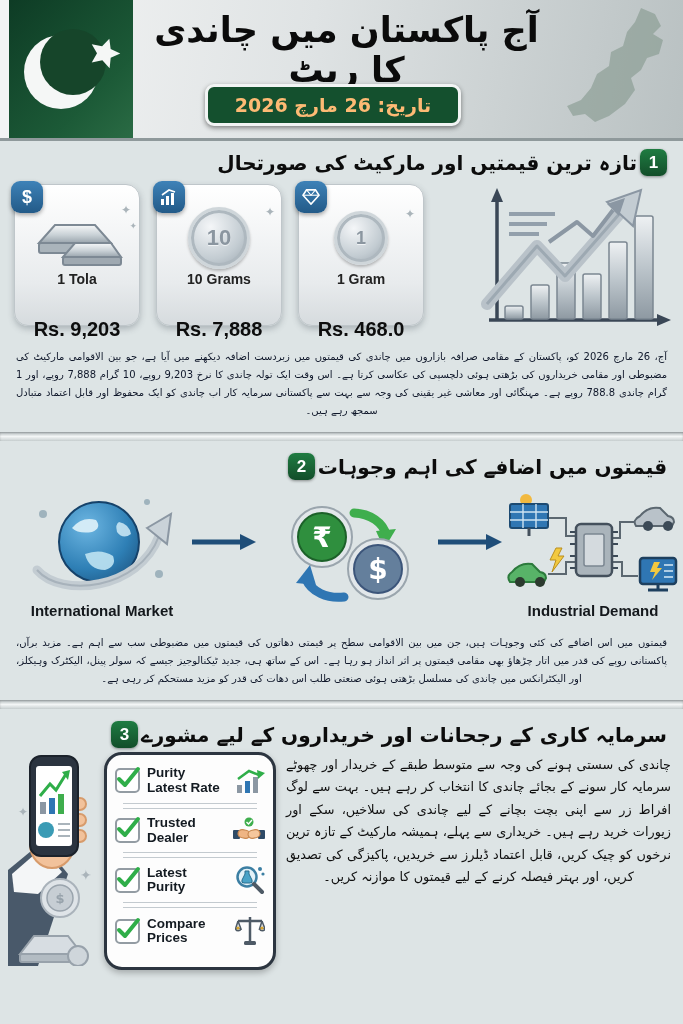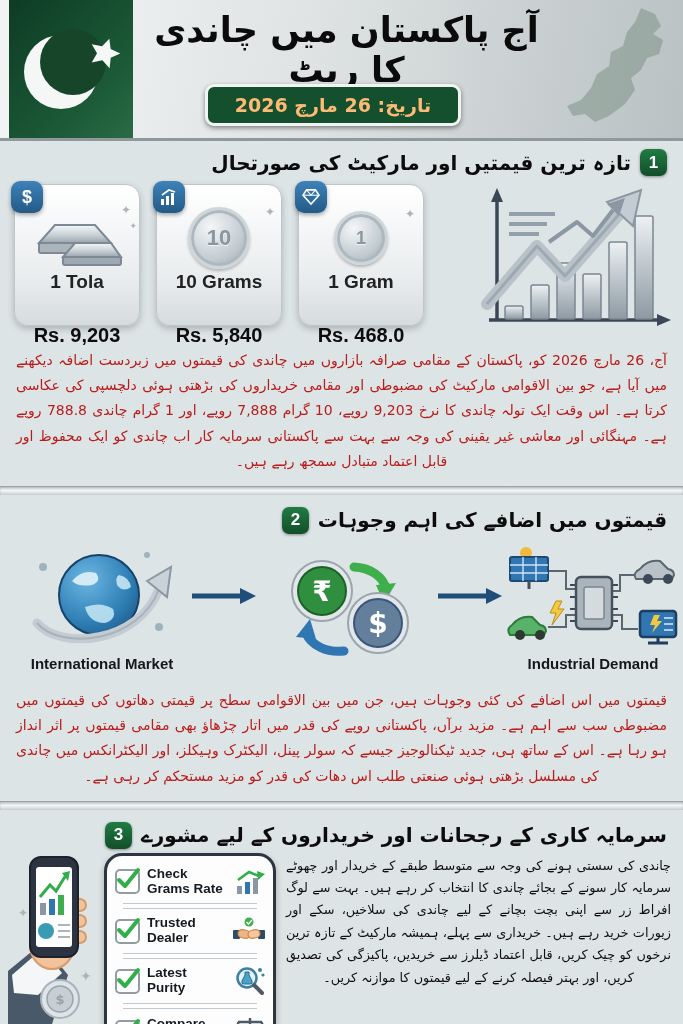--- a/index.html
+++ b/index.html
@@ -9,36 +9,36 @@
   }
   .urdu{font-family:"DejaVu Sans",sans-serif;direction:rtl;}
   
   .header{position:relative;height:138px;background:linear-gradient(100deg,#f4f5f5 0%,#dfe3e4 45%,#b9c1c2 100%);border-bottom:3px solid #8f999b;}
   .flag{position:absolute;left:0;top:0;width:133px;height:138px;background:linear-gradient(135deg,#0d3a24 0%,#1c5a37 70%,#2a6b44 100%);display:flex;}
   .flag .hoist{width:9px;height:100%;background:#f2f4f4;}
   .map-silhouette{position:absolute;right:0;top:0;width:138px;height:138px;opacity:.55;}
   .title{position:absolute;left:140px;right:130px;top:10px;text-align:center;font-size:35px;font-weight:bold;color:#0b0b0b;letter-spacing:1px;}
   .date-badge{position:absolute;left:205px;top:84px;width:250px;height:36px;background:#14502e;border:3px solid #f2f4f4;border-radius:9px;box-shadow:0 2px 5px rgba(0,0,0,.45);color:#fdba74;font-size:19px;font-weight:bold;display:flex;align-items:center;justify-content:center;}
   
-  .heading-row{display:flex;align-items:center;gap:9px;padding:8px 16px 2px;justify-content:flex-end;}
+  .heading-row{display:flex;align-items:center;gap:3px;padding:8px 16px 2px;justify-content:flex-end;}
   .num-badge{width:27px;height:27px;border-radius:7px;background:linear-gradient(#1f7c42,#134e2a);color:#fff;font-size:17px;font-weight:bold;display:flex;align-items:center;justify-content:center;box-shadow:0 1px 3px rgba(0,0,0,.4);flex:0 0 auto;}
   .section-title{font-size:20px;font-weight:bold;color:#0c0c0c;}
-  .para{padding:6px 16px 8px;font-size:14px;line-height:1.8;text-align:justify;text-align-last:center;color:#b91c1c;}
+  .para{padding:6px 16px 8px;font-size:10px;line-height:1.8;text-align:justify;text-align-last:center;color:#0f172a;}
   .groove{height:9px;margin:4px 0;background:linear-gradient(180deg,#b4bcbe,#f3f6f6 50%,#c8cfd0);box-shadow:inset 0 1px 2px rgba(0,0,0,.2);}
   
   .s1-content{display:flex;align-items:flex-start;gap:8px;padding:6px 12px 0 14px;height:158px;}
   .cards{display:flex;gap:16px;}
   .price-card{position:relative;width:126px;height:142px;border-radius:14px;background:linear-gradient(#ffffff,#e8ebed 70%,#d6dbde);border:1px solid #bfc6ca;box-shadow:0 3px 6px rgba(60,70,80,.3);text-align:center;padding-top:22px;box-sizing:border-box;}
   .card-badge{position:absolute;top:-4px;left:-4px;width:32px;height:32px;border-radius:9px;background:linear-gradient(#3e82b8,#235a88);box-shadow:0 2px 4px rgba(0,0,0,.35);display:flex;align-items:center;justify-content:center;color:#fff;font-size:18px;font-weight:bold;}
   .card-art{height:62px;display:flex;align-items:center;justify-content:center;position:relative;}
   .sparkle{position:absolute;color:#aab4ba;font-size:12px;}
   .coin{border-radius:50%;background:radial-gradient(circle at 35% 30%,#f4f6f8,#c3ccd2 60%,#98a3ac);border:3px solid #cfd6da;box-shadow:inset 0 0 0 3px #aeb8bf,0 2px 3px rgba(0,0,0,.25);display:flex;align-items:center;justify-content:center;font-weight:bold;color:#8b96a0;text-shadow:0 1px 0 #f0f3f5;}
   .coin-lg{width:56px;height:56px;font-size:22px;}
   .coin-sm{width:48px;height:48px;font-size:18px;}
-  .card-label{font-size:19px;font-weight:bold;color:#222;margin-top:2px;}
+  .card-label{font-size:14px;font-weight:bold;color:#222;margin-top:2px;}
   .card-price{font-size:20px;font-weight:bold;color:#0d0d0d;margin-top:31px;}
   .chart-art{margin-left:auto;flex:0 0 auto;}
   
   .factors-row{display:flex;align-items:center;justify-content:space-between;padding:2px 14px;height:142px;}
   .factor{text-align:center;flex:0 0 auto;}
   .factor-label{font-size:15px;font-weight:bold;color:#14181c;margin-top:2px;}
   .flow-arrow{flex:1;display:flex;align-items:center;justify-content:center;padding-bottom:26px;}
   
   .s3-content{display:flex;gap:10px;padding:2px 12px 0 8px;}
   .checklist{width:172px;background:#fdfdfd;border:3px solid #2c3540;border-radius:18px;box-shadow:0 3px 6px rgba(0,0,0,.25);padding:4px 6px;box-sizing:border-box;flex:0 0 auto;}
@@ -111,21 +111,21 @@
                   <rect x="11" y="4" width="3" height="12"></rect>
                   <polyline points="2,6 9,1 15,3" fill="none" stroke="#fff" stroke-width="1.6"></polyline>
                 </g>
               </svg>
           </div>
           <div class="card-art">
             <span class="sparkle" style="right:6px;top:-2px;">✦</span>
             <div class="coin coin-lg">10</div>
           </div>
           <div class="card-label">10 Grams</div>
-          <div class="card-price">Rs. 5,840</div>
+          <div class="card-price">Rs. 7,888</div>
         </div>
 
         <div class="price-card">
           <div class="card-badge">
             <svg width="18" height="16" viewBox="0 0 20 18">
                 <polygon points="5,1 15,1 19,7 10,17 1,7" fill="none" stroke="#fff" stroke-width="1.8"></polygon>
                 <polyline points="1,7 19,7" stroke="#fff" stroke-width="1.2" fill="none"></polyline>
                 <polyline points="5,1 10,7 15,1" stroke="#fff" stroke-width="1.2" fill="none"></polyline>
               </svg>
           </div>
@@ -342,21 +342,21 @@
       </div>
 
       <div class="checklist">
 
         <div class="chk-row">
           <div class="chk-box">
             <svg width="26" height="26" viewBox="0 0 26 26">
                 <polyline points="4,13 10,19 23,3" fill="none" stroke="#2fae49" stroke-width="4" stroke-linecap="round" stroke-linejoin="round"></polyline>
               </svg>
           </div>
-          <div class="chk-label">Check Grams Rate</div>
+          <div class="chk-label">Purity Latest Rate</div>
           <svg width="30" height="28" viewBox="0 0 30 28">
             <rect x="2" y="18" width="5" height="8" fill="#8b97a3"></rect>
               <rect x="10" y="14" width="5" height="12" fill="#2f76b3"></rect>
               <rect x="18" y="10" width="5" height="16" fill="#8b97a3"></rect>
             <polyline points="3,12 14,4 24,8" fill="none" stroke="#2fae49" stroke-width="2.5"></polyline>
               <polygon points="22,3 30,6 23,12" fill="#2fae49"></polygon>
           </svg>
         </div>
         <div class="chk-sep"></div>
 

